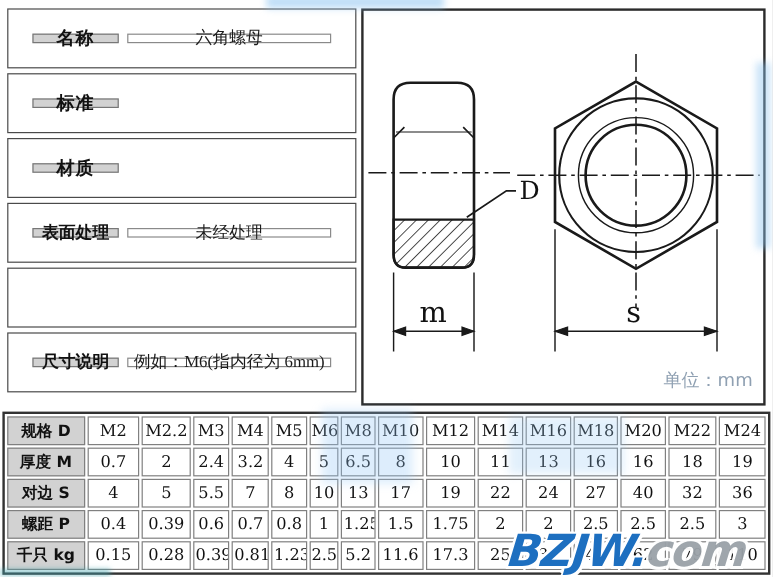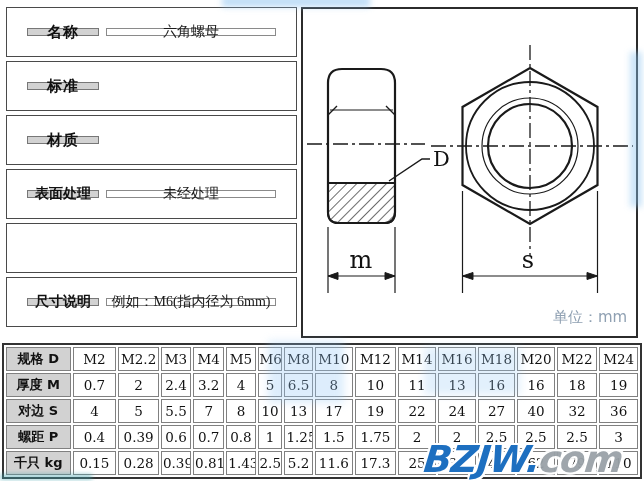--- a/index.html
+++ b/index.html
@@ -216,21 +216,21 @@
             <td>2.5</td>
             <td>2.5</td>
             <td>3</td>
           </tr>
           <tr>
             <td class="lbl">千只 kg</td>
             <td>0.15</td>
             <td>0.28</td>
             <td>0.39</td>
             <td>0.81</td>
-            <td>1.43</td>
+            <td>1.23</td>
             <td>2.5</td>
             <td>5.2</td>
             <td>11.6</td>
             <td>17.3</td>
             <td>25</td>
             <td>33</td>
             <td>46</td>
             <td>62</td>
             <td>79</td>
             <td>110</td>

